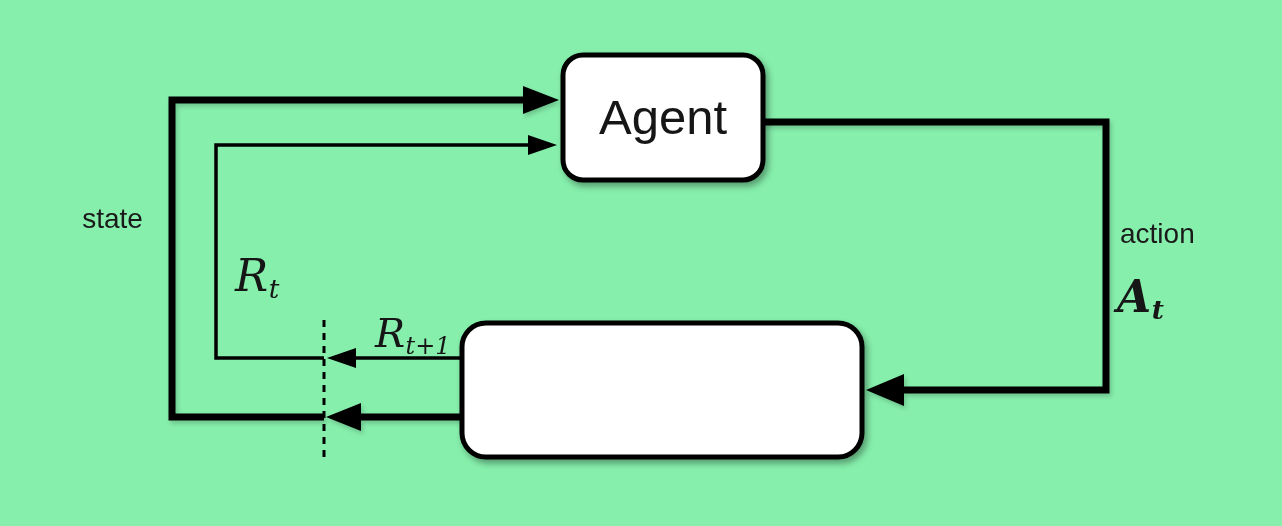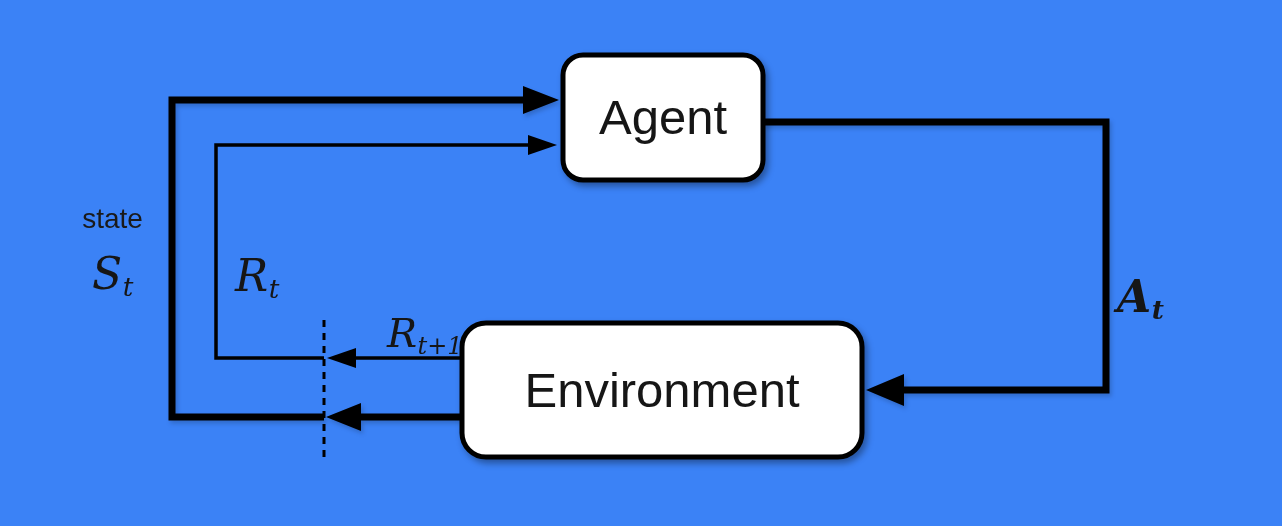--- a/index.html
+++ b/index.html
@@ -4,21 +4,21 @@
 <style>
   html, body {
     margin: 0;
     padding: 0;
     background: #ffffff;
   }
   .canvas {
     position: relative;
     width: 1282px;
     height: 526px;
-    background: #3b82f6;
+    background: #86efac;
     overflow: hidden;
     font-family: "Liberation Sans", sans-serif;
   }
   .canvas svg {
     position: absolute;
     left: 0;
     top: 0;
     width: 1282px;
     height: 526px;
   }
@@ -56,21 +56,20 @@
   .math sub {
     font-size: 0.60em;
     line-height: 0;
     vertical-align: baseline;
     position: relative;
     top: 0.28em;
     left: 0.02em;
   }
   .math.small {
     font-size: 40px;
-    margin-left: 12px;
   }
   .center {
     text-align: center;
   }
 </style>
 </head>
 <body>
 
 <div class="canvas">
 
@@ -99,24 +98,23 @@
 
     <g class="shadowed">
       <rect x="563" y="55" width="200" height="125" rx="20" ry="20" fill="#ffffff" stroke="#000" stroke-width="5"></rect>
     </g>
     <g class="shadowed">
       <rect x="462" y="323" width="400" height="134" rx="24" ry="24" fill="#ffffff" stroke="#000" stroke-width="5"></rect>
     </g>
   </svg>
 
   <div class="node-label" style="left:563px; top:55px; width:200px; height:125px;">Agent</div>
-  <div class="node-label" style="left:462px; top:323px; width:400px; height:134px;">Environment</div>
 
   <div class="label center" style="left:55px; top:205px; width:115px;">state</div>
-  <div class="math center" style="left:55px; top:252px; width:115px;"><span>S</span><sub>t</sub></div>
 
   <div class="math" style="left:235px; top:254px;"><span>R</span><sub>t</sub></div>
 
+  <div class="label" style="left:1120px; top:220px;">action</div>
   <div class="math" style="left:1117px; top:275px;font-weight:bold;"><span>A</span><sub>t</sub></div>
 
   <div class="math small" style="left:375px; top:313px;"><span>R</span><sub>t+1</sub></div>
 
 </div>
 
 </body></html>

